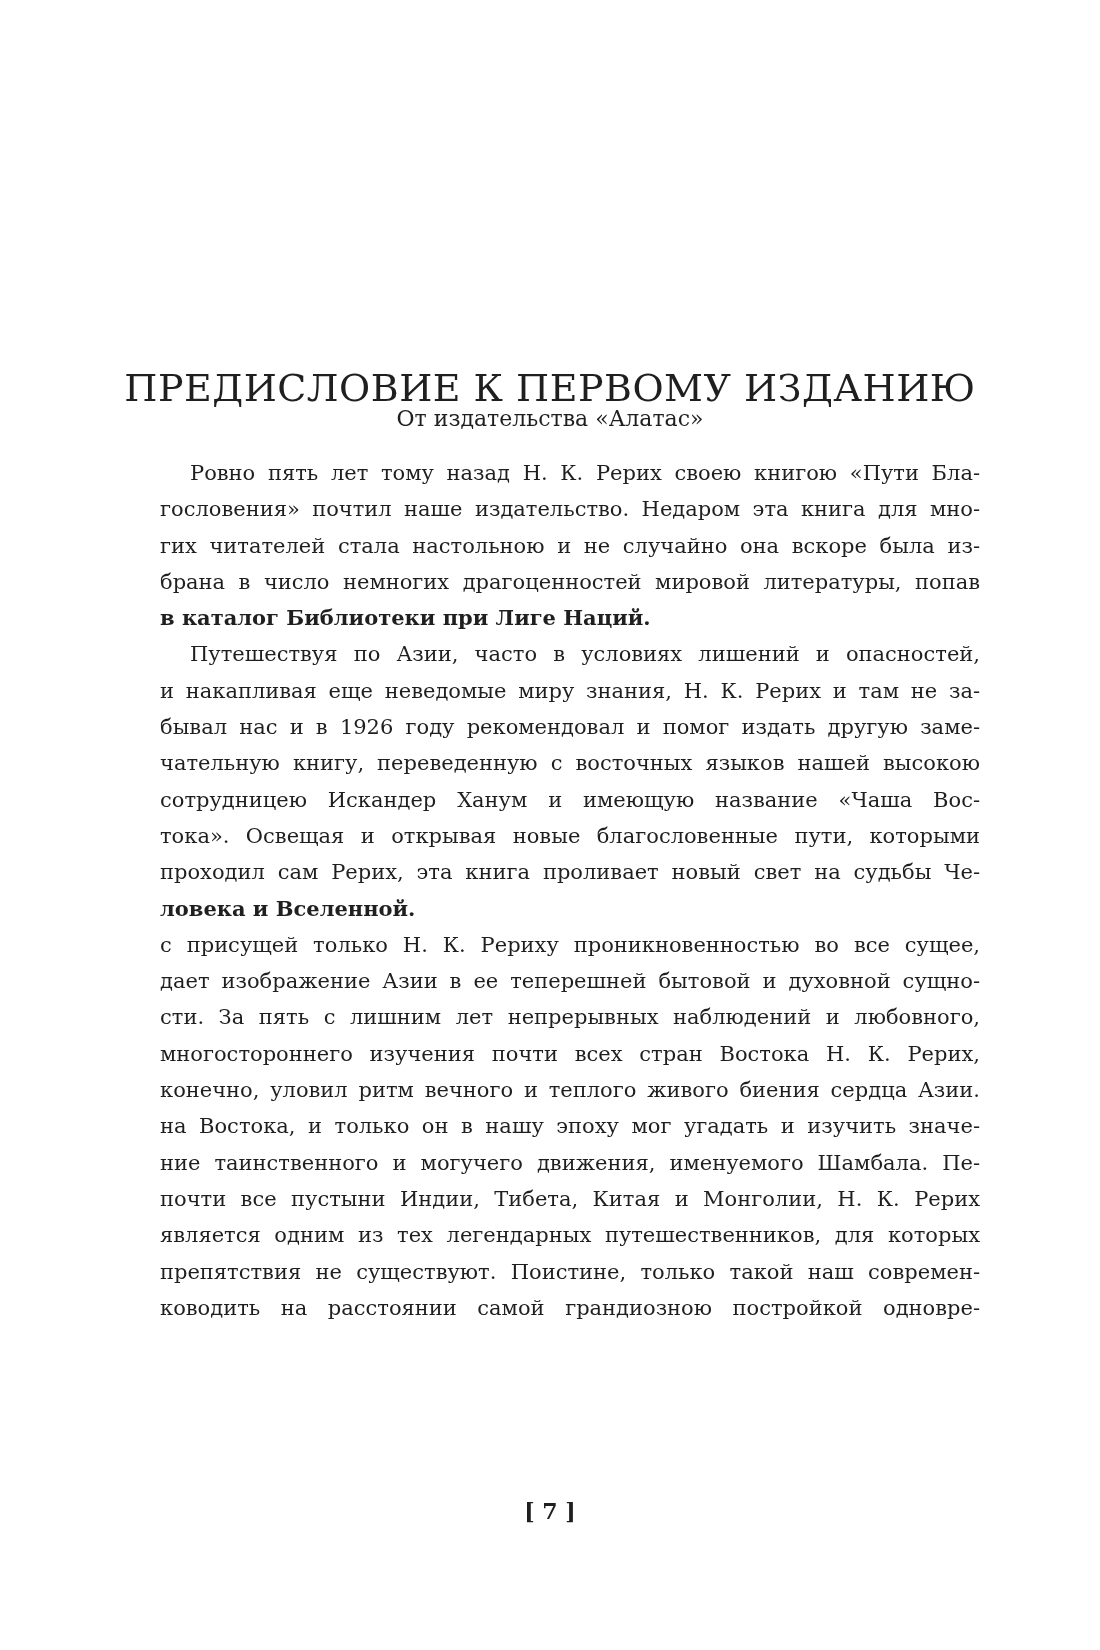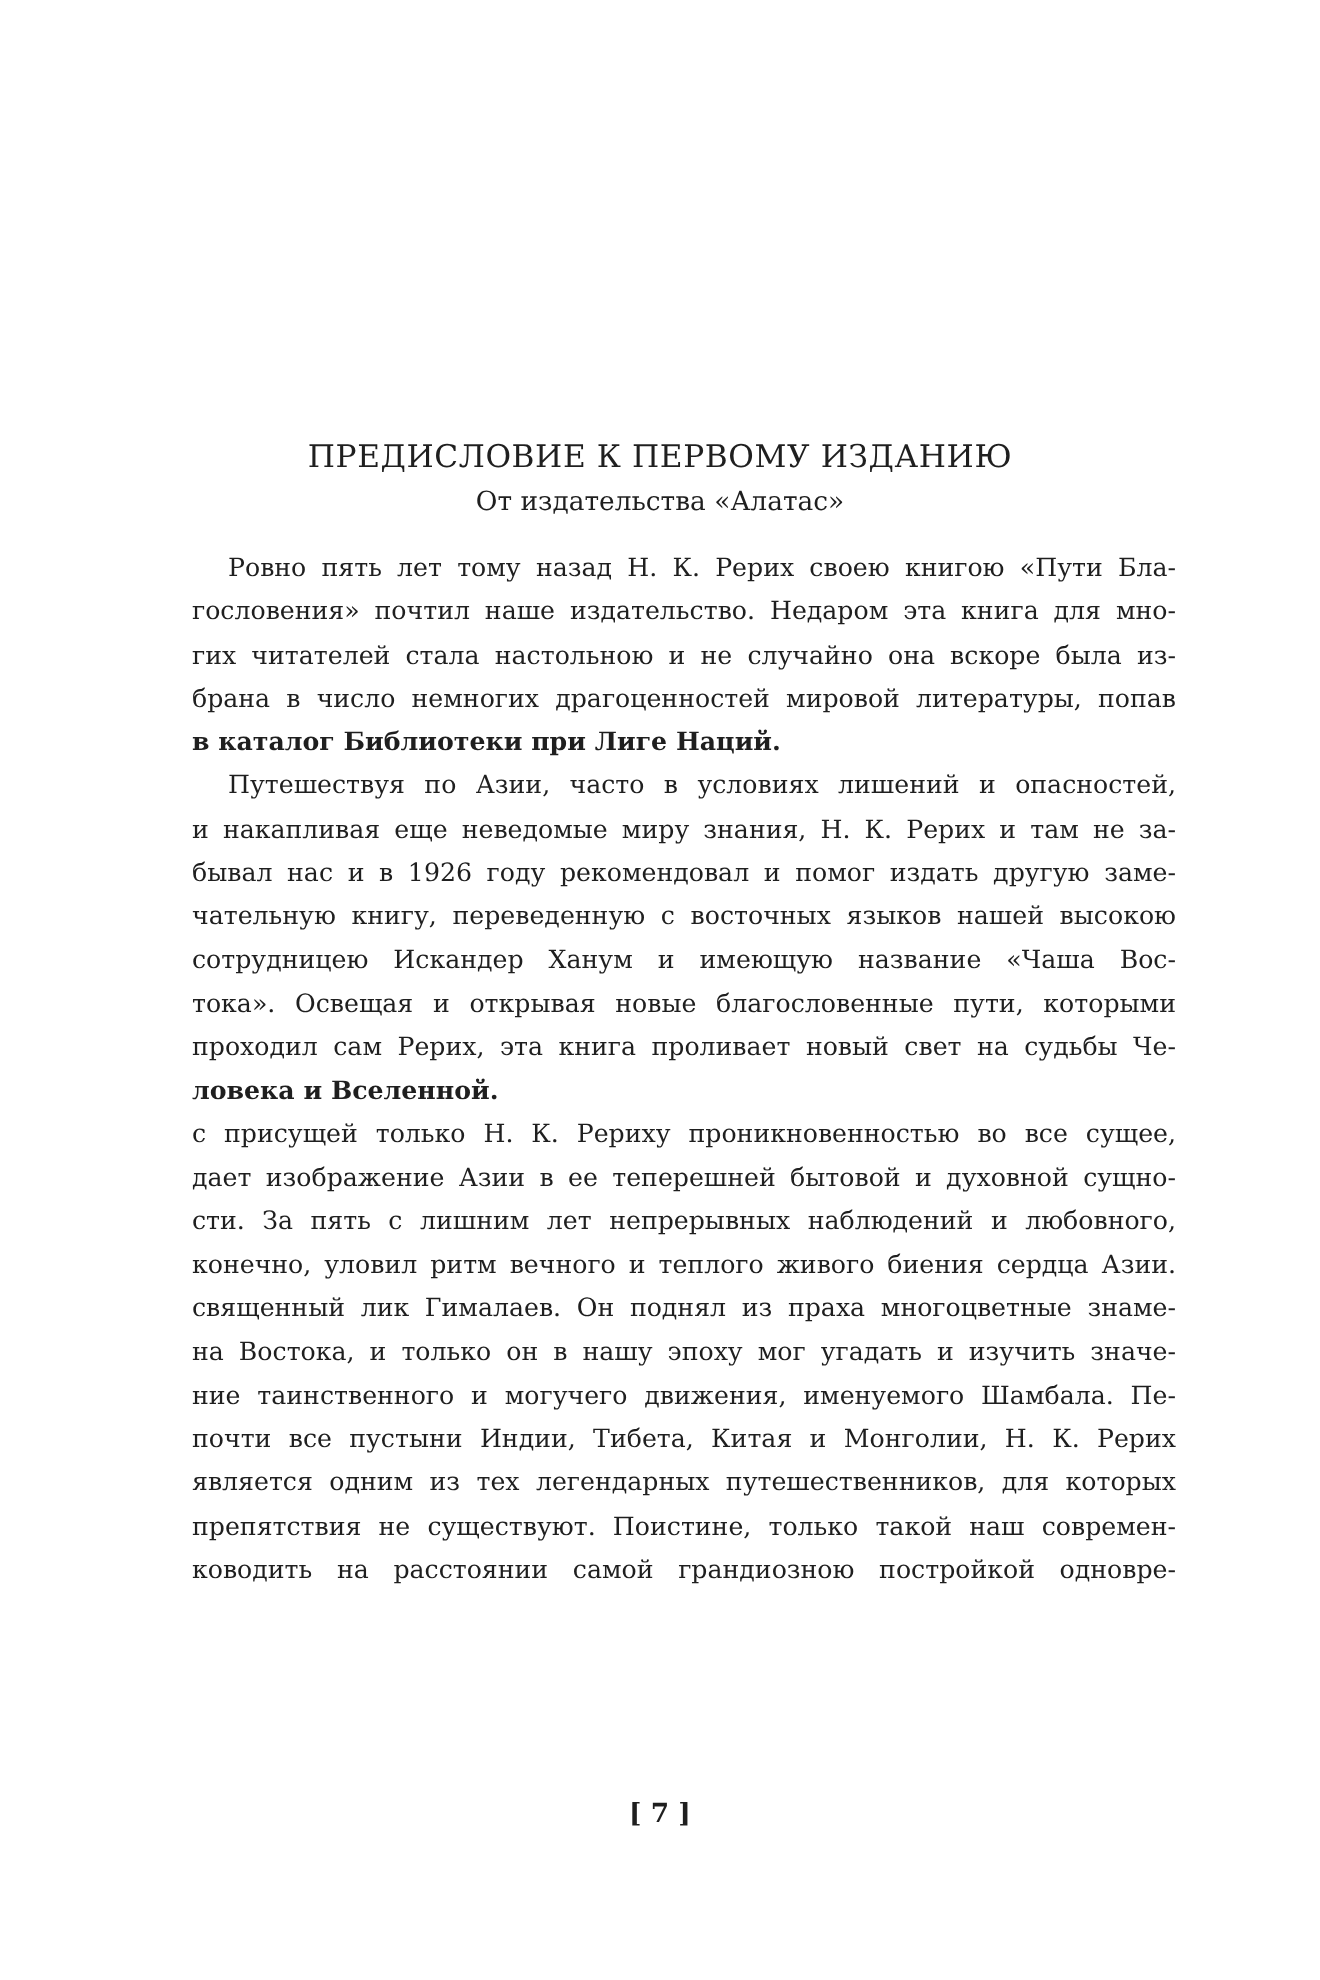--- a/index.html
+++ b/index.html
@@ -1,19 +1,19 @@
 <!DOCTYPE html>
 <html><head>
 <meta charset="utf-8">
 <style>
   html, body { margin:0; padding:0; background:#ffffff; }
   body { width:1100px; height:1650px; position:relative; overflow:hidden;
          font-family:"DejaVu Serif", "Liberation Serif", serif; color:#1f1f1f; }
   .heading { position:absolute; left:0; width:1100px; text-align:center; }
-  .title { top:366px; font-size:26px; letter-spacing:0.5px; }
+  .title { top:366px; font-size:38px; letter-spacing:0.5px; }
   .subtitle { top:406px; font-size:22px; }
   .body { position:absolute; left:160px; width:820px; top:455px; }
   .line { font-size:21px; height:36.3px; line-height:36.3px; white-space:nowrap; text-align:justify; text-align-last:justify; }
   .line.indent { padding-left:30px; }
   .line.last { text-align-last:left;font-weight:bold; }
   .page-number { position:absolute; top:1498px; left:0; width:1100px; text-align:center; font-size:22px; font-weight:bold; }
 </style>
 </head>
 <body>
 
@@ -30,22 +30,22 @@
   <div class="line">и накапливая еще неведомые миру знания, Н. К. Рерих и там не за-</div>
   <div class="line">бывал нас и в 1926 году рекомендовал и помог издать другую заме-</div>
   <div class="line">чательную книгу, переведенную с восточных языков нашей высокою</div>
   <div class="line">сотрудницею Искандер Ханум и имеющую название «Чаша Вос-</div>
   <div class="line">тока». Освещая и открывая новые благословенные пути, которыми</div>
   <div class="line">проходил сам Рерих, эта книга проливает новый свет на судьбы Че-</div>
   <div class="line last">ловека и Вселенной.</div>
   <div class="line">с присущей только Н. К. Рериху проникновенностью во все сущее,</div>
   <div class="line">дает изображение Азии в ее теперешней бытовой и духовной сущно-</div>
   <div class="line">сти. За пять с лишним лет непрерывных наблюдений и любовного,</div>
+  <div class="line">многостороннего изучения почти всех стран Востока Н. К. Рерих,</div>
   <div class="line">конечно, уловил ритм вечного и теплого живого биения сердца Азии.</div>
-  <div class="line">священный лик Гималаев. Он поднял из праха многоцветные знаме-</div>
   <div class="line">на Востока, и только он в нашу эпоху мог угадать и изучить значе-</div>
   <div class="line">ние таинственного и могучего движения, именуемого Шамбала. Пе-</div>
   <div class="line">почти все пустыни Индии, Тибета, Китая и Монголии, Н. К. Рерих</div>
   <div class="line">является одним из тех легендарных путешественников, для которых</div>
   <div class="line">препятствия не существуют. Поистине, только такой наш современ-</div>
   <div class="line">ководить на расстоянии самой грандиозною постройкой одновре-</div>
 </div>
 
 <div class="page-number">[ 7 ]</div>
 

